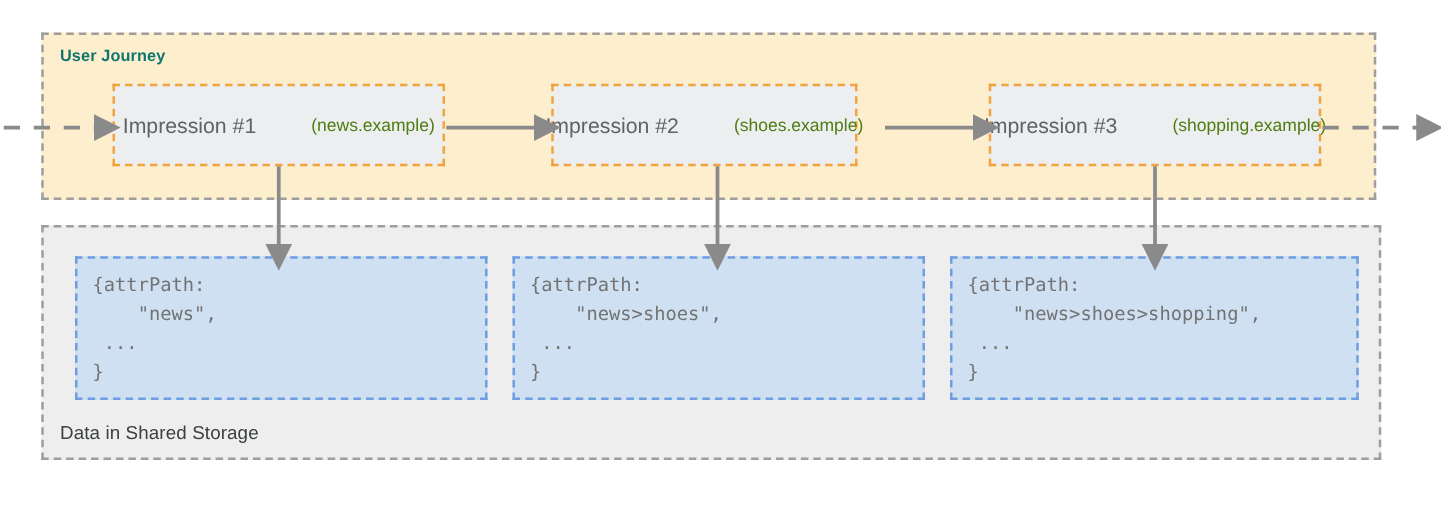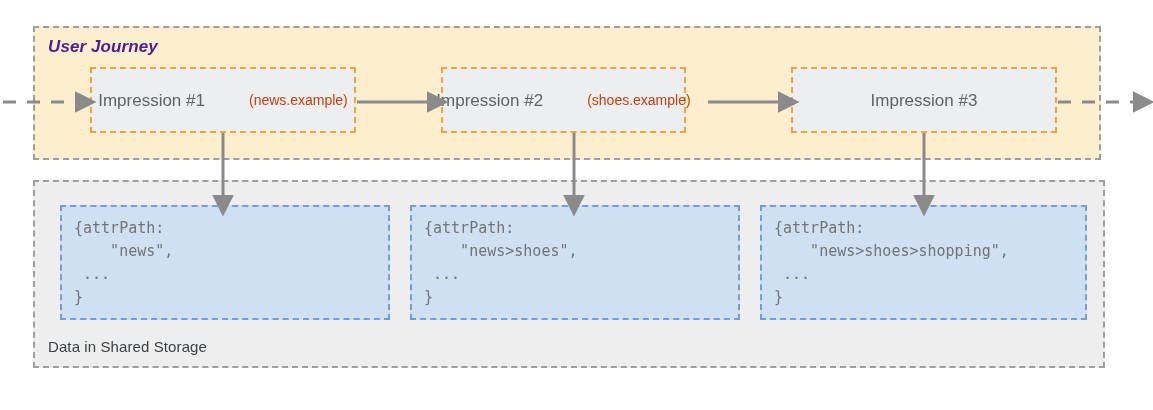--- a/index.html
+++ b/index.html
@@ -31,26 +31,25 @@
     width: 1068px;
     height: 134px;
     background: #fdeecd;
     border: 2px dashed #9e9e9e;
     box-sizing: border-box;
   }
   .journey-title {
     position: absolute;
     left: 48px;
     top: 37px;
-    font-size: 17px;
+    font-size: 13px;
     font-weight: bold;
-    color: #4c1d95;
+    color: #0f766e;
     letter-spacing: 0.1px;
     white-space: nowrap;
-    font-style: italic;
   }
 
   
   .impression {
     position: absolute;
     top: 67px;
     height: 66px;
     background: #eceef0;
     border: 2px dashed #f2a33c;
     box-sizing: border-box;
@@ -62,21 +61,21 @@
   }
   .impression .line1 {
     font-size: 17px;
     line-height: 21px;
     color: #5f6368;
     white-space: nowrap;
   }
   .impression .line2 {
     font-size: 14px;
     line-height: 19px;
-    color: #c2410c;
+    color: #4d7c0f;
     white-space: nowrap;
     margin-left: 44px;
   }
   #imp-1 { left: 90px;  width: 266px; }
   #imp-2 { left: 441px; width: 245px; }
   #imp-3 { left: 791px; width: 266px; }
 
   
   .storage-band {
     position: absolute;
@@ -141,20 +140,21 @@
     <div class="line2">(news.example)</div>
   </div>
 
   <div class="impression" id="imp-2">
     <div class="line1">Impression #2</div>
     <div class="line2">(shoes.example)</div>
   </div>
 
   <div class="impression" id="imp-3">
     <div class="line1">Impression #3</div>
+    <div class="line2">(shopping.example)</div>
   </div>
 
   <div class="storage-band"></div>
   <div class="storage-title">Data in Shared Storage</div>
 
   <div class="code-block" id="code-1">{attrPath:
     "news",
  ...
 }</div>
 

